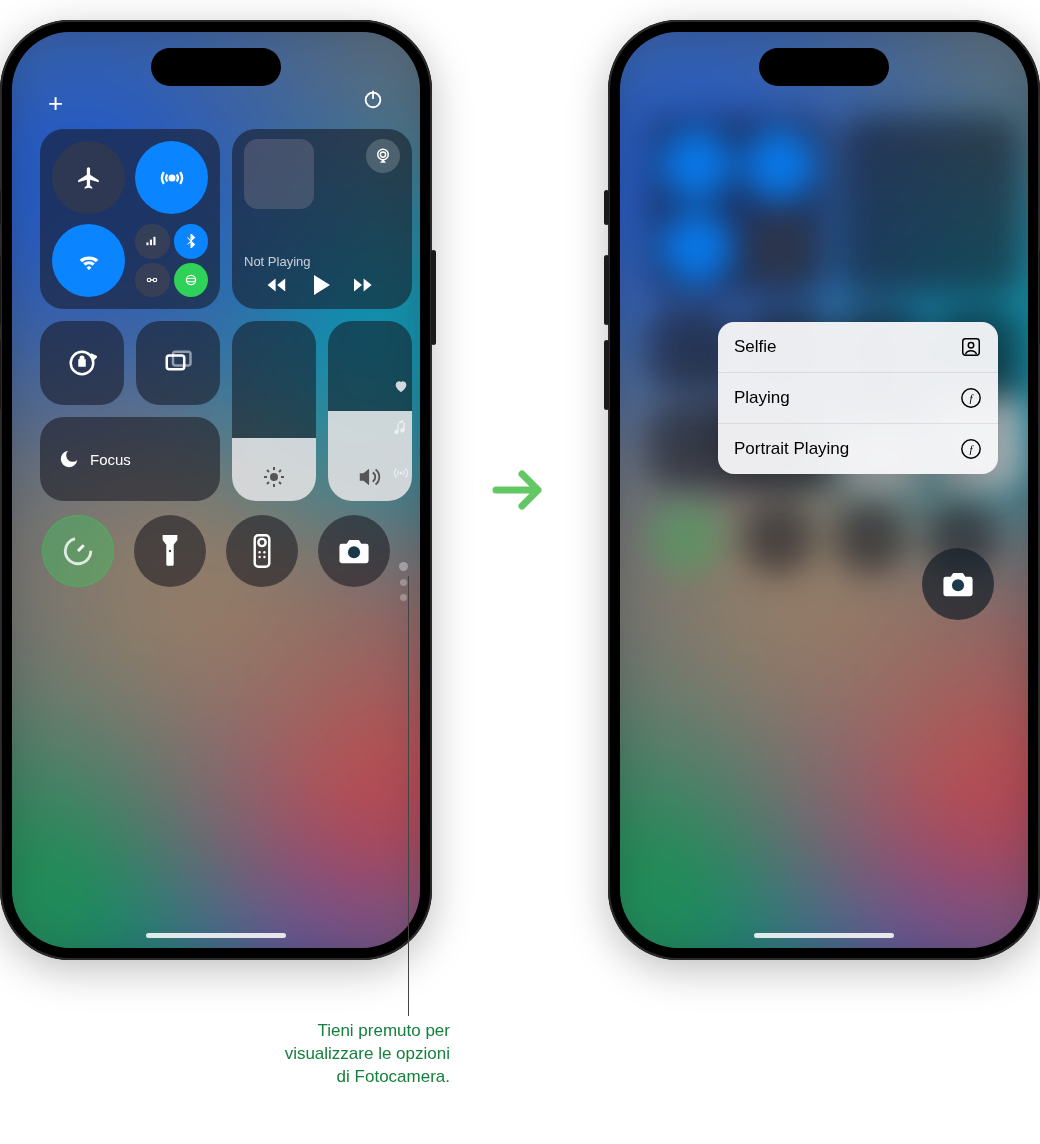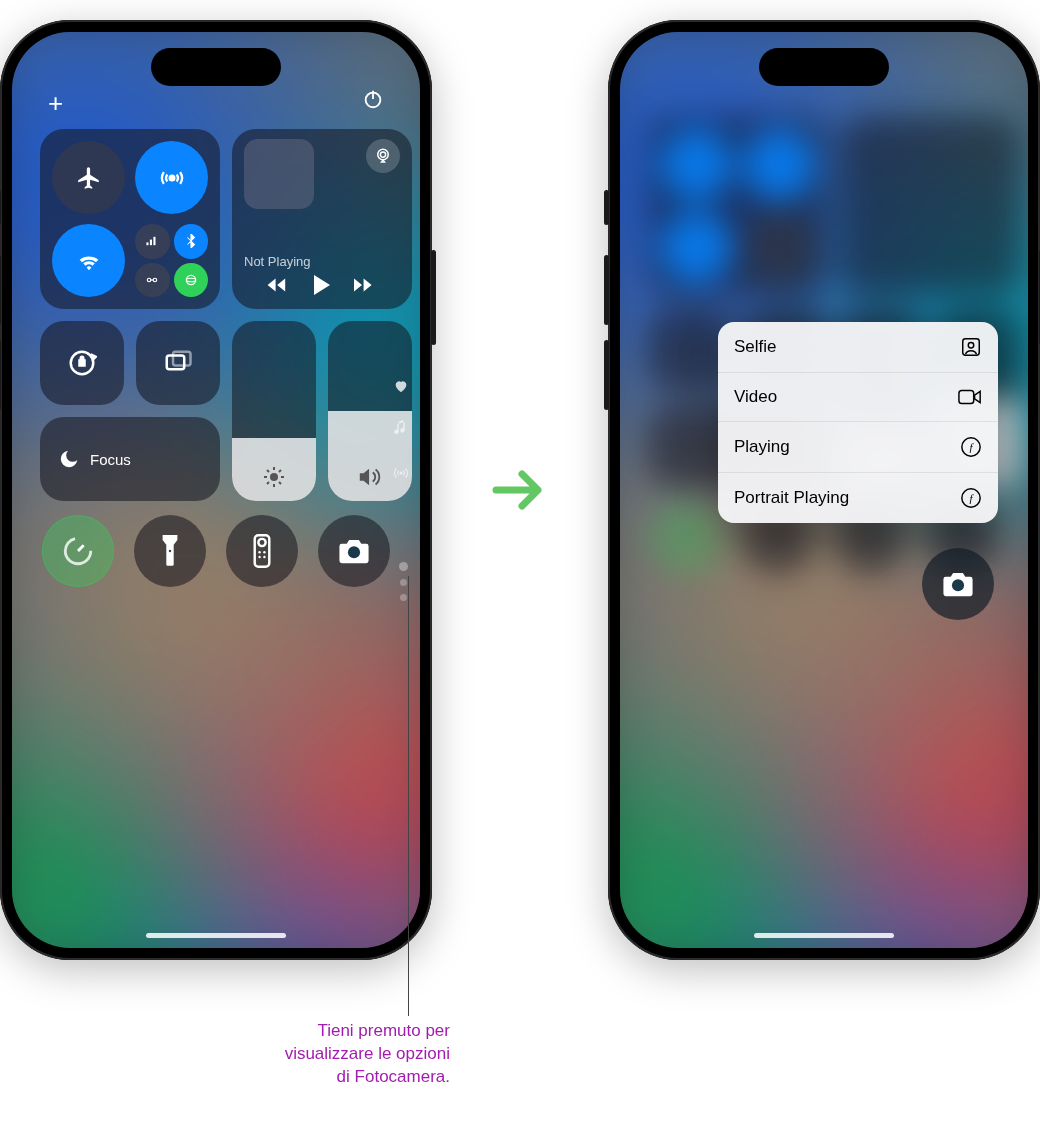--- a/index.html
+++ b/index.html
@@ -109,21 +109,21 @@
   .popup-item { display:flex; align-items:center; justify-content:space-between; padding: 14px 16px; font-size: 17px; color:#000; border-bottom: 1px solid rgba(0,0,0,0.08);}
   .popup-item:last-child { border-bottom: none; }
   .right-cam { position:absolute; right: 34px; top: 516px; z-index:55; }
   .blur-heavy { filter: blur(16px) brightness(0.9); }
 
   
   .arrow { font-size: 56px; color: #63c763; font-weight: 700; }
 
   
   .callout-line { position:absolute; left: 408px; top: 576px; width: 1px; height: 440px; background: #444; z-index: 200;}
-  .callout-text { position:absolute; left: 220px; top: 1020px; width: 230px; text-align: right; font-size: 17px; line-height: 1.35; color: #a21caf; }
+  .callout-text { position:absolute; left: 220px; top: 1020px; width: 230px; text-align: right; font-size: 17px; line-height: 1.35; color: #15803d; }
 
   
   svg { display:block; }
   .white { fill: #fff; }
   .white-stroke { stroke:#fff; fill:none; stroke-width:2; }
 </style>
 </head>
 <body>
 
 <div class="stage">
@@ -388,29 +388,20 @@
           <span>Selfie</span>
           <span>
               <svg width="22" height="22" viewBox="0 0 24 24">
                 <rect x="3" y="3" width="18" height="18" rx="3" fill="none" stroke="#000" stroke-width="1.6"></rect>
                 <circle cx="12" cy="10" r="3" fill="none" stroke="#000" stroke-width="1.6"></circle>
                 <path d="M6 20c1-3 4-4 6-4s5 1 6 4" fill="none" stroke="#000" stroke-width="1.6"></path>
               </svg>
             </span>
         </div>
         <div class="popup-item">
-          <span>Video</span>
-          <span>
-              <svg width="24" height="18" viewBox="0 0 26 18">
-                <rect x="1" y="2" width="16" height="14" rx="3" fill="none" stroke="#000" stroke-width="1.6"></rect>
-                <path d="M18 7l6-4v12l-6-4z" fill="none" stroke="#000" stroke-width="1.6"></path>
-              </svg>
-            </span>
-        </div>
-        <div class="popup-item">
           <span>Playing</span>
           <span>
               <svg width="22" height="22" viewBox="0 0 24 24">
                 <circle cx="12" cy="12" r="10" fill="none" stroke="#000" stroke-width="1.6"></circle>
                 <text x="12" y="16" text-anchor="middle" font-size="12" font-style="italic" font-family="serif">f</text>
               </svg>
             </span>
         </div>
         <div class="popup-item">
           <span>Portrait Playing</span>

